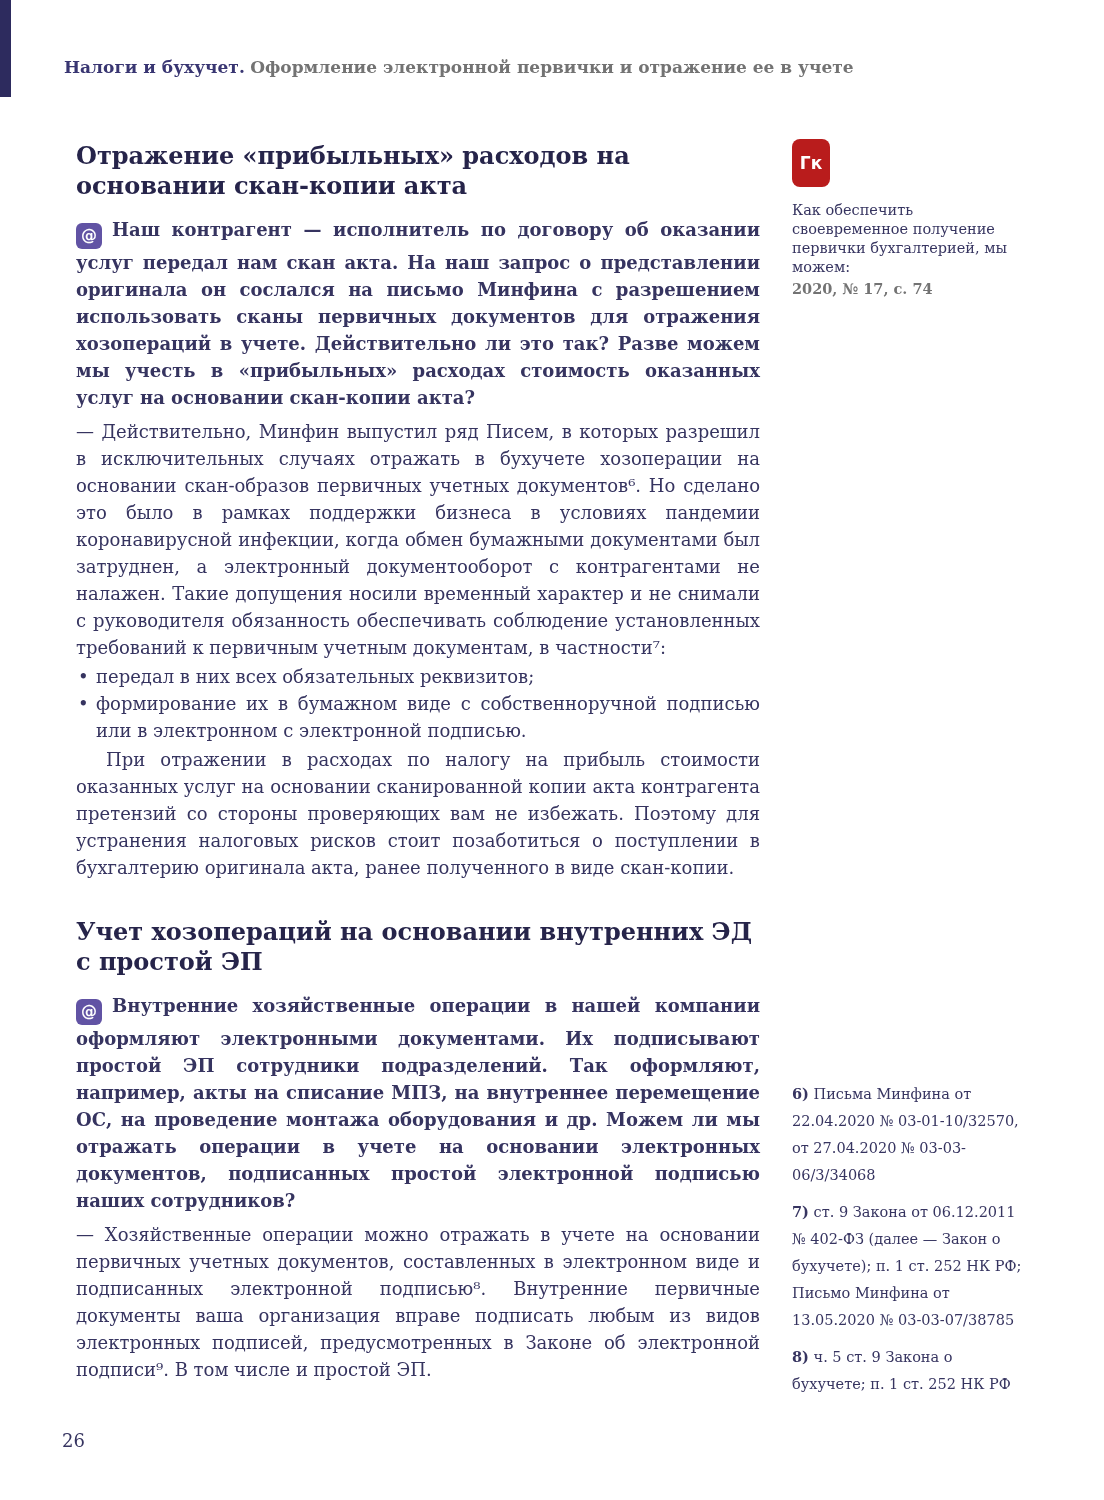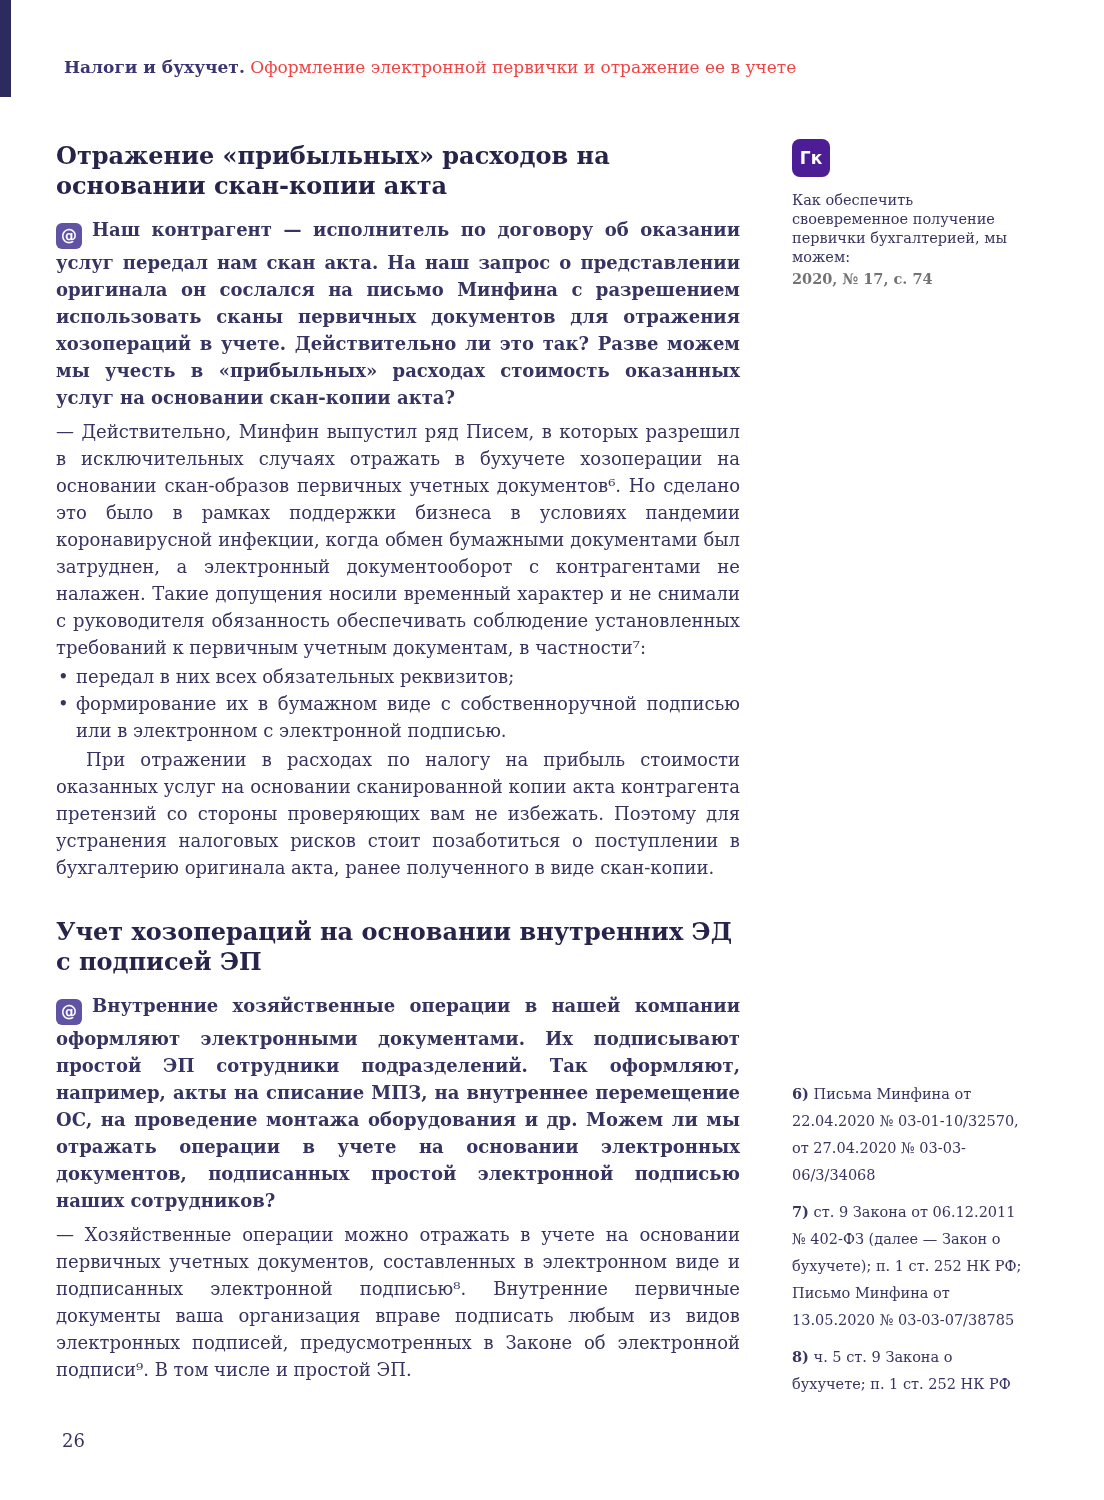--- a/index.html
+++ b/index.html
@@ -20,25 +20,25 @@
     background: #2d2b5e;
   }
   .running-head {
     position: absolute;
     left: 64px; top: 56px;
     width: 980px;
     font-size: 17px;
     line-height: 22px;
   }
   .running-head .brand { font-weight: bold; color: #393672; }
-  .running-head .subtitle { color: #ef4444; }
+  .running-head .subtitle { color: #737373; font-weight: bold; }
 
   .main {
     position: absolute;
-    left: 56px; top: 141px;
+    left: 76px; top: 141px;
     width: 684px;
     text-align: justify;
   }
   .section-heading {
     font-size: 24px;
     line-height: 30px;
     font-weight: bold;
     color: #26244a;
     text-align: left;
     margin-bottom: 15px;
@@ -82,23 +82,23 @@
   p.indent-para { text-indent: 30px; margin-top: 2px; }
 
   .sidebar-note {
     position: absolute;
     left: 792px; top: 139px;
     width: 232px;
     font-size: 14.5px;
     line-height: 19px;
   }
   .gk-icon {
-    width: 38px; height: 38px;
+    width: 38px; height: 48px;
     border-radius: 8px;
-    background: #4c1d95;
+    background: #b91c1c;
     color: #ffffff;
     font-family: "DejaVu Sans", "Liberation Sans", sans-serif;
     font-size: 17px;
     font-weight: bold;
     display: flex;
     align-items: center;
     justify-content: center;
     margin-bottom: 14px;
   }
   .note-ref { font-weight: bold; color: #737373; margin-top: 2px; }
@@ -140,21 +140,21 @@
 
     <p class="body-text answer-para">—  Действительно, Минфин выпустил ряд Писем, в которых разрешил в исключительных случаях отражать в бухучете хозоперации на основании скан-образов первичных учетных документов⁶. Но сделано это было в рамках поддержки бизнеса в условиях пандемии коронавирусной инфекции, когда обмен бумажными документами был затруднен, а электронный документооборот с контрагентами не налажен. Такие допущения носили временный характер и не снимали с руководителя обязанность обеспечивать соблюдение установленных требований к первичным учетным документам, в частности⁷:</p>
 
     <ul class="bullet-list body-text">
       <li>передал в них всех обязательных реквизитов;</li>
       <li>формирование их в бумажном виде с собственноручной подписью или в электронном с электронной подписью.</li>
     </ul>
 
     <p class="body-text indent-para">При отражении в расходах по налогу на прибыль стоимости оказанных услуг на основании сканированной копии акта контрагента претензий со стороны проверяющих вам не избежать. Поэтому для устранения налоговых рисков стоит позаботиться о поступлении в бухгалтерию оригинала акта, ранее полученного в виде скан-копии.</p>
 
-    <h2 class="section-heading second">Учет хозопераций на основании внутренних ЭД с подписей ЭП</h2>
+    <h2 class="section-heading second">Учет хозопераций на основании внутренних ЭД с простой ЭП</h2>
 
     <p class="body-text question-para"><span class="at-icon">@</span><span>Внутренние хозяйственные операции в нашей компании оформляют электронными документами. Их подписывают простой ЭП сотрудники подразделений. Так оформляют, например, акты на списание МПЗ, на внутреннее перемещение ОС, на проведение монтажа оборудования и др. Можем ли мы отражать операции в учете на основании электронных документов, подписанных простой электронной подписью наших сотрудников?</span></p>
 
     <p class="body-text answer-para">—  Хозяйственные операции можно отражать в учете на основании первичных учетных документов, составленных в электронном виде и подписанных электронной подписью⁸. Внутренние первичные документы ваша организация вправе подписать любым из видов электронных подписей, предусмотренных в Законе об электронной подписи⁹. В том числе и простой ЭП.</p>
 
   </div>
 
   <div class="sidebar-note">
     <div class="gk-icon">Гк</div>
     <div class="note-text">Как обеспечить своевременное получение первички бухгалтерией, мы можем:</div>

